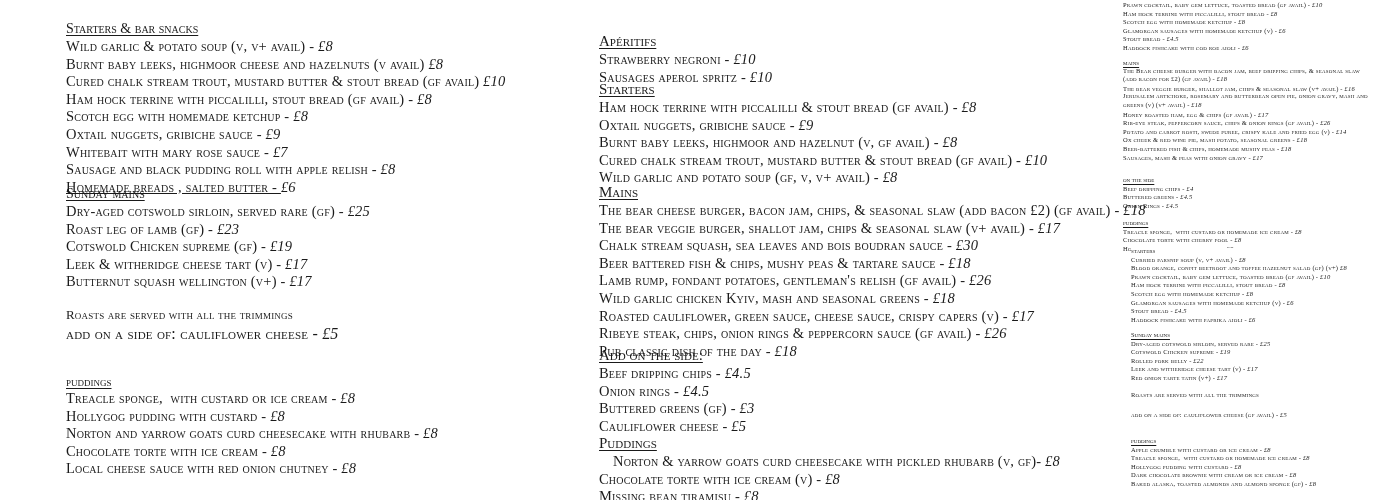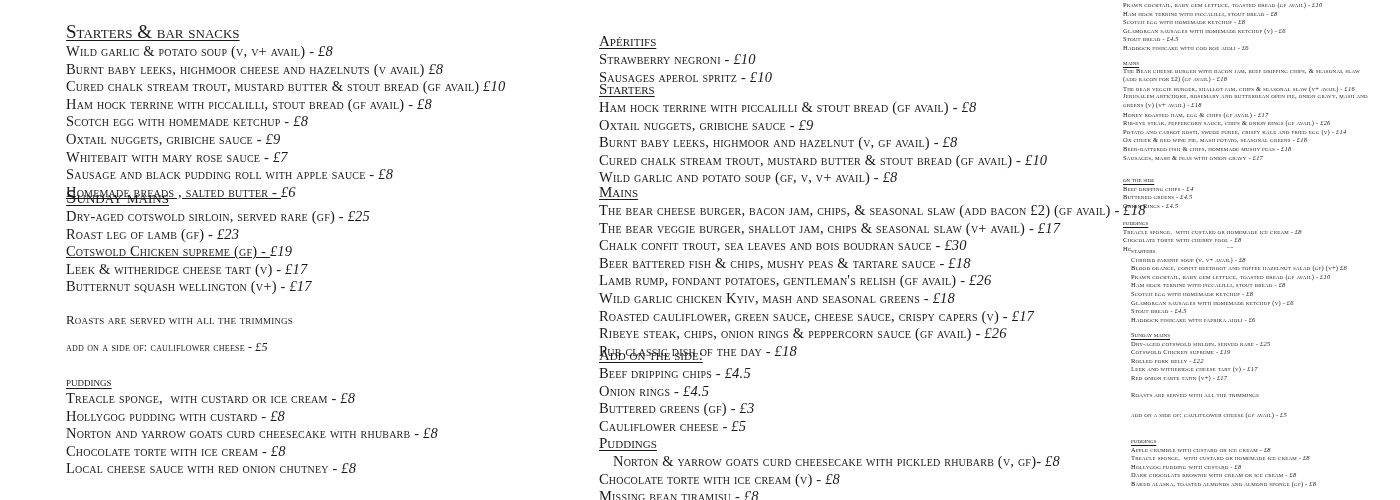--- a/index.html
+++ b/index.html
@@ -18,21 +18,21 @@
     .section-head {
       text-decoration: underline;
       text-underline-offset: 2px;
       font-variant: small-caps;
       white-space: nowrap;
       line-height: 1;
     }
     .price { font-style: italic; font-variant: normal; }
     
     #left { left: 66px; width: 500px; }
-    #left .section-head { font-size: 19px; margin-top: 0; }
+    #left .section-head { font-size: 14px; margin-top: 0; }
     #left .menu-line { font-size: 14.5px; height: 17.6px; display: flex; align-items: flex-end; }
     
     #mid { left: 599px; width: 520px; }
     #mid .section-head { font-size: 15px; }
     #mid .menu-line { font-size: 14.5px; height: 17.6px; display: flex; align-items: flex-end; }
     
     #right { left: 1123px; width: 277px; }
     #right .section-head { font-size: 6.5px; }
     #right .menu-line { font-size: 6.5px; height: 8.6px; display: flex; align-items: flex-end; }
     #right .menu-line.wrap { white-space: normal; height: auto; display: block; line-height: 8.6px; }
@@ -68,21 +68,21 @@
         </div>
         <div class="menu-line">
           <span style="white-space: pre;">Oxtail nuggets, gribiche sauce - </span>
           <span class="price">£9</span>
         </div>
         <div class="menu-line">
           <span style="white-space: pre;">Whitebait with mary rose sauce - </span>
           <span class="price">£7</span>
         </div>
         <div class="menu-line">
-          <span style="white-space: pre;">Sausage and black pudding roll with apple sauce - </span>
+          <span style="white-space: pre;">Sausage and black pudding roll with apple relish - </span>
           <span class="price">£8</span>
         </div>
         <div class="menu-line">
           <span style="white-space: pre; text-decoration: underline;">Homemade breads , salted butter - </span>
           <span class="price">£6</span>
         </div>
       </div>
   </div>
 
   <div class="block" style="top:187px;">
@@ -90,34 +90,34 @@
     <div id="left-sunday">
         <div class="menu-line">
           <span style="white-space: pre;">Dry-aged cotswold sirloin, served rare (gf) - </span>
           <span class="price">£25</span>
         </div>
         <div class="menu-line">
           <span style="white-space: pre;">Roast leg of lamb (gf) - </span>
           <span class="price">£23</span>
         </div>
         <div class="menu-line">
-          <span style="white-space: pre; text-decoration: underline;">Cotswold Chicken supreme (gf) - </span>
+          <span style="white-space: pre;">Cotswold Chicken supreme (gf) - </span>
           <span class="price">£19</span>
         </div>
         <div class="menu-line">
           <span style="white-space: pre;">Leek &amp; witheridge cheese tart (v) - </span>
           <span class="price">£17</span>
         </div>
         <div class="menu-line">
           <span style="white-space: pre;">Butternut squash wellington (v+) - </span>
           <span class="price">£17</span>
         </div>
       </div>
     <div class="menu-line" style="margin-top:14px;font-size:13px;">Roasts are served with all the trimmings</div>
-    <div class="menu-line" style="margin-top:10px;font-size:12px;">
+    <div class="menu-line" style="margin-top:4px;font-size:16px;">
       <span>add on a side of: cauliflower cheese - </span>&nbsp;<span class="price">£5</span>
     </div>
   </div>
 
   <div class="block" style="top:375px;">
     <div class="section-head" style="font-size:13px;">puddings</div>
     <div id="left-puddings">
         <div class="menu-line">
           <span style="white-space: pre;">Treacle sponge,  with custard or ice cream - </span>
           <span class="price">£8</span>
@@ -189,21 +189,21 @@
     <div id="mid-mains">
         <div class="menu-line">
           <span style="white-space: pre;">The bear cheese burger, bacon jam, chips, &amp; seasonal slaw (add bacon £2) (gf avail) - </span>
           <span class="price">£18</span>
         </div>
         <div class="menu-line">
           <span style="white-space: pre;">The bear veggie burger, shallot jam, chips &amp; seasonal slaw (v+ avail) - </span>
           <span class="price">£17</span>
         </div>
         <div class="menu-line">
-          <span style="white-space: pre;">Chalk confit trout, sea leaves and bois boudran sauce - </span>
+          <span style="white-space: pre;">Chalk stream squash, sea leaves and bois boudran sauce - </span>
           <span class="price">£30</span>
         </div>
         <div class="menu-line">
           <span style="white-space: pre;">Beer battered fish &amp; chips, mushy peas &amp; tartare sauce - </span>
           <span class="price">£18</span>
         </div>
         <div class="menu-line">
           <span style="white-space: pre;">Lamb rump, fondant potatoes, gentleman's relish (gf avail) - </span>
           <span class="price">£26</span>
         </div>

